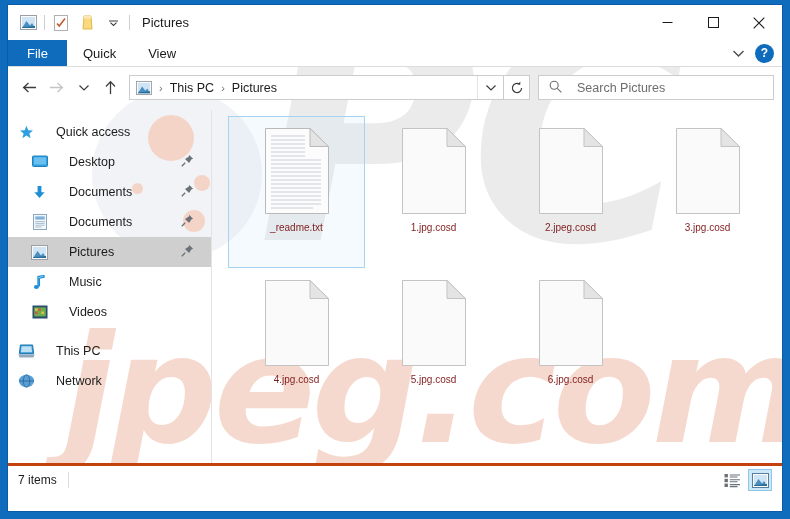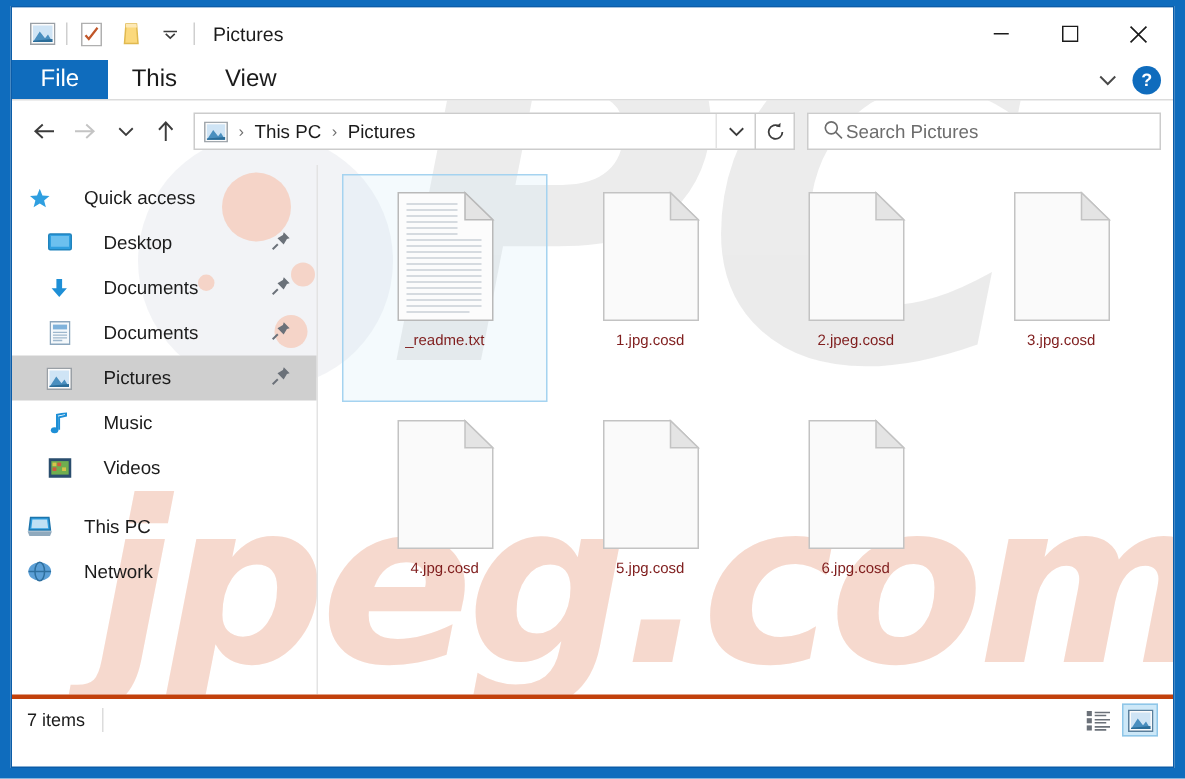--- a/index.html
+++ b/index.html
@@ -55,21 +55,21 @@
   .win-ctrl { margin-left:auto; display:flex; height:35px; }
   .wc { width:46px; height:35px; display:flex; align-items:center; justify-content:center; }
 
   
   .ribbon {
     position:relative; z-index:3;
     height:27px; background:#ffffff;
     display:flex; align-items:stretch;
     border-bottom:1px solid #dcdcdc;
   }
-  .tab { padding:0 16px; display:flex; align-items:center; font-size:16px; color:#1b1b1b; }
+  .tab { padding:0 16px; display:flex; align-items:center; font-size:13px; color:#1b1b1b; }
   .tab-file { background:#0f6cbd; color:#fff; padding:0 19px; }
   .ribbon-right { margin-left:auto; display:flex; align-items:center; gap:6px; padding-right:8px; }
   .chev-exp { width:22px; height:22px; display:flex; align-items:center; justify-content:center; }
   .help-btn {
     width:19px; height:19px; border-radius:50%; background:#0f6cbd;
     color:#fff; font-size:12px; font-weight:bold;
     display:flex; align-items:center; justify-content:center;
   }
 
   
@@ -85,21 +85,21 @@
     background:#fff; border:1px solid #cccccc;
     display:flex; align-items:center; padding-left:5px;
   }
   .crumb { display:flex; align-items:center; font-size:12.5px; color:#1b1b1b; padding:0 1px; }
   .crumb-sep { color:#6f6f6f; font-size:11px; padding:0 6px; }
   .addr-chev { margin-left:auto; width:26px; height:23px; display:flex; align-items:center; justify-content:center; border-left:1px solid #e3e3e3; }
   .refresh-btn { width:26px; height:25px; border:1px solid #cccccc; border-left:none; background:#fff; display:flex; align-items:center; justify-content:center; }
   .search-box {
     width:236px; height:25px; margin-left:8px;
     background:#fff; border:1px solid #cccccc;
-    display:flex; align-items:center; gap:2px; padding-left:10px;
+    display:flex; align-items:center; gap:15px; padding-left:10px;
   }
   .search-ph { color:#6d6d6d; font-size:12.5px; }
 
   
   .content { position:relative; z-index:3; display:flex; height:355px; }
   .sidebar { width:203px; padding-top:9px; position:relative; }
   .sb-item {
     height:30px; display:flex; align-items:center;
     padding-left:23px; gap:21px; font-size:12.5px; color:#1b1b1b;
     position:relative;
@@ -198,21 +198,21 @@
       <div class="wc wc-close">
         <svg width="12" height="12" viewBox="0 0 12 12">
             <path d="M0.7 0.7 L11.3 11.3 M11.3 0.7 L0.7 11.3" stroke="#1b1b1b" stroke-width="1.1"></path>
           </svg>
       </div>
     </div>
   </div>
 
   <div class="ribbon">
     <div class="tab tab-file">File</div>
-    <div class="tab">This</div>
+    <div class="tab">Quick</div>
     <div class="tab">View</div>
     <div class="ribbon-right">
       <div class="chev-exp">
         <svg width="13" height="9" viewBox="0 0 13 9">
             <path d="M1.5 2 L6.5 7 L11.5 2" stroke="#4a4a4a" stroke-width="1.3" fill="none"></path>
           </svg>
       </div>
       <div class="help-btn">?</div>
     </div>
   </div>

